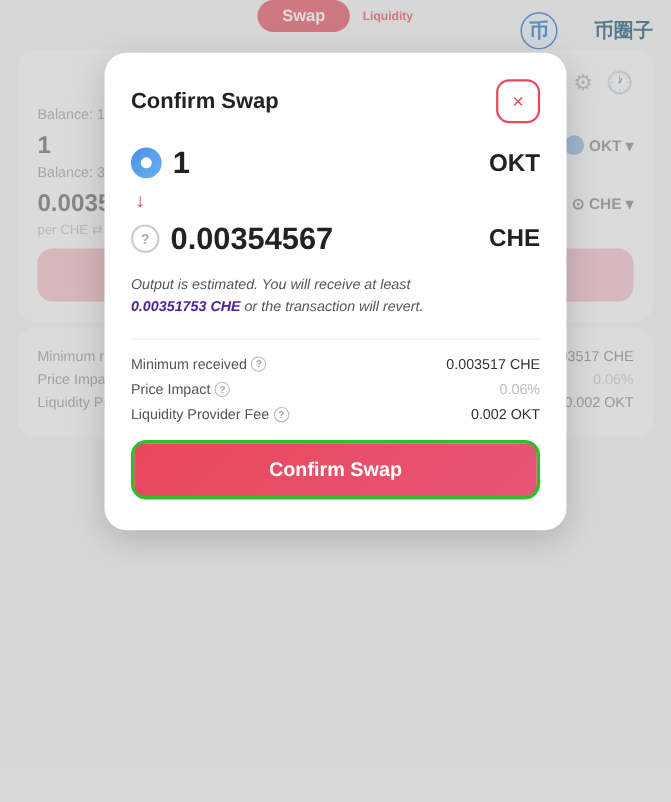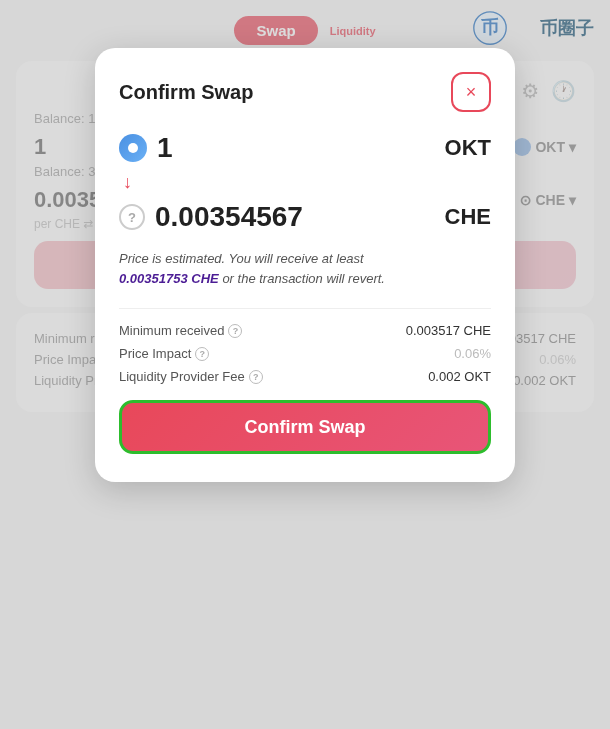--- a/index.html
+++ b/index.html
@@ -20,21 +20,21 @@
       display: flex;
       flex-direction: column;
       align-items: center;
     }
 
     .bg-header {
       display: flex;
       align-items: center;
       justify-content: center;
       gap: 12px;
-      padding: 16px 0 10px;
+      padding: 0 0 10px;
       width: 100%;
     }
 
     .tab-swap {
       background: #e8485a;
       color: white;
       border-radius: 20px;
       padding: 6px 22px;
       font-size: 15px;
       font-weight: 600;
@@ -490,21 +490,21 @@
 
     <div class="swap-to-row">
       <div class="to-left">
         <div class="question-circle">?</div>
         <span class="to-amount">0.00354567</span>
       </div>
       <span class="to-token">CHE</span>
     </div>
 
     <div class="estimate-text">
-      <span>Price is estimated. You will receive at least</span>
+      <span>Output is estimated. You will receive at least</span>
       <br>
       <span class="highlight-red">0.00351753  CHE</span>
       <span>or the transaction will revert.</span>
     </div>
 
     <hr class="divider">
 
 
     <div class="detail-row">
       <span class="detail-label">

